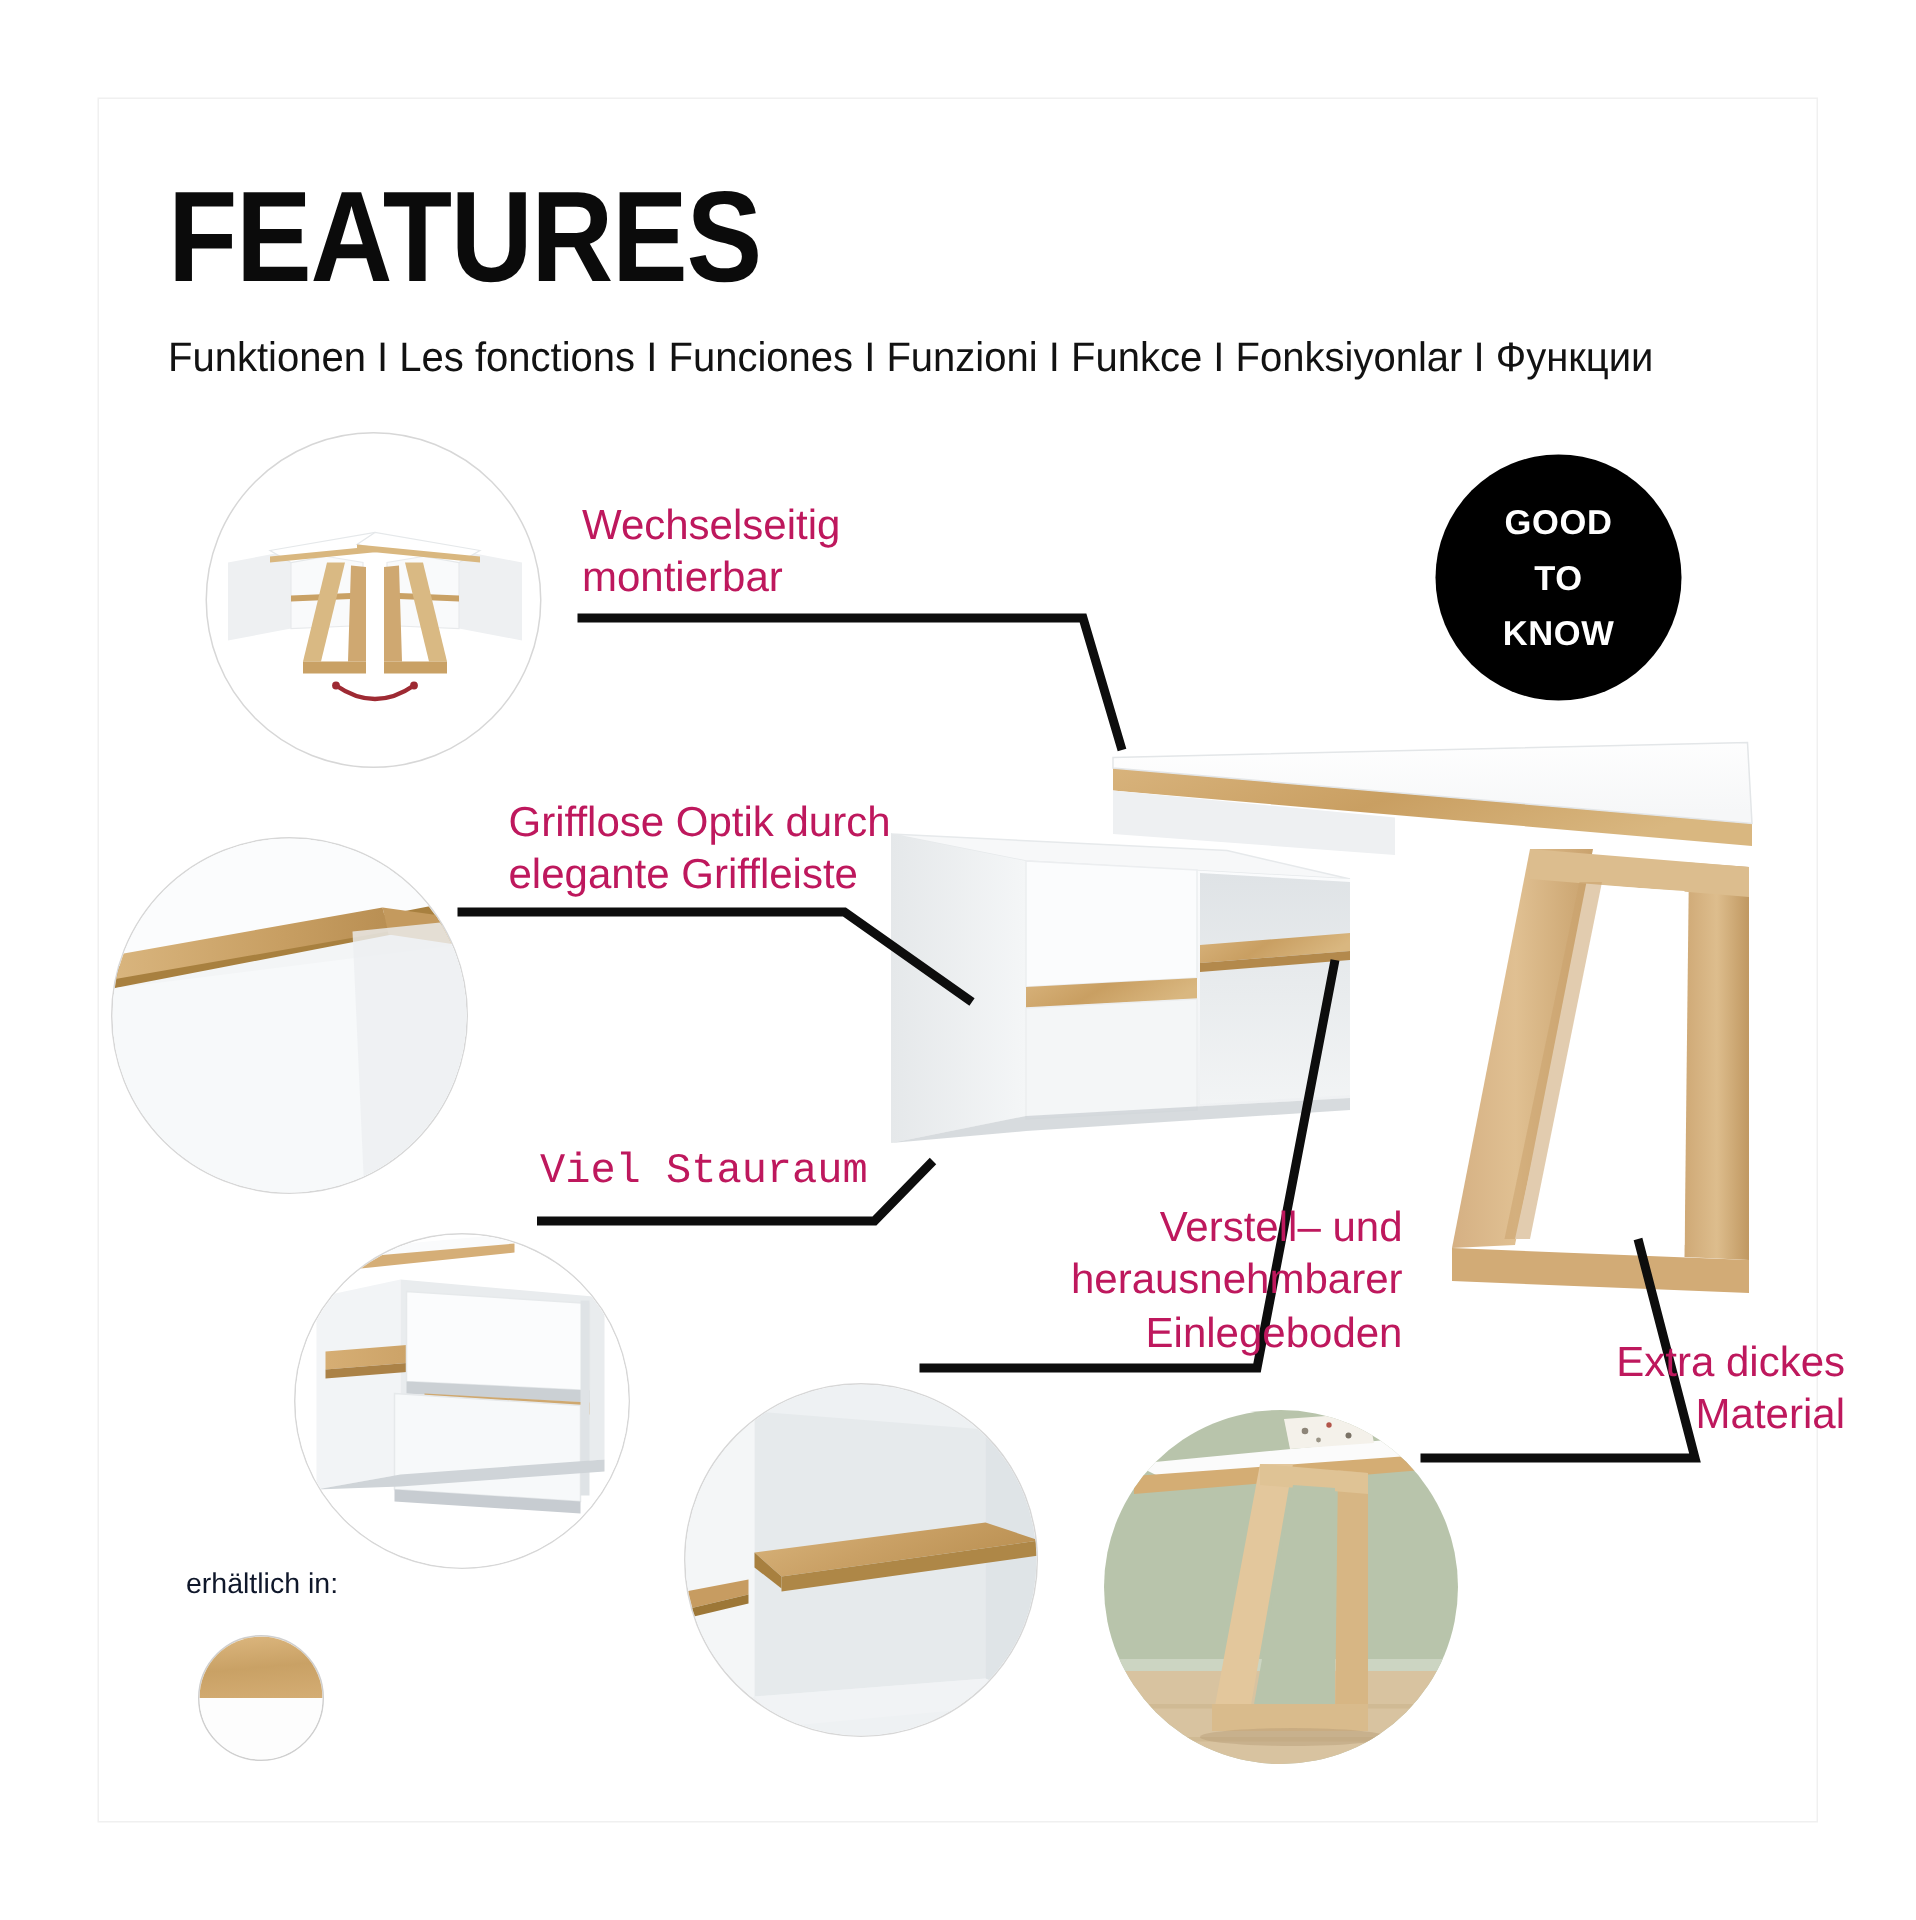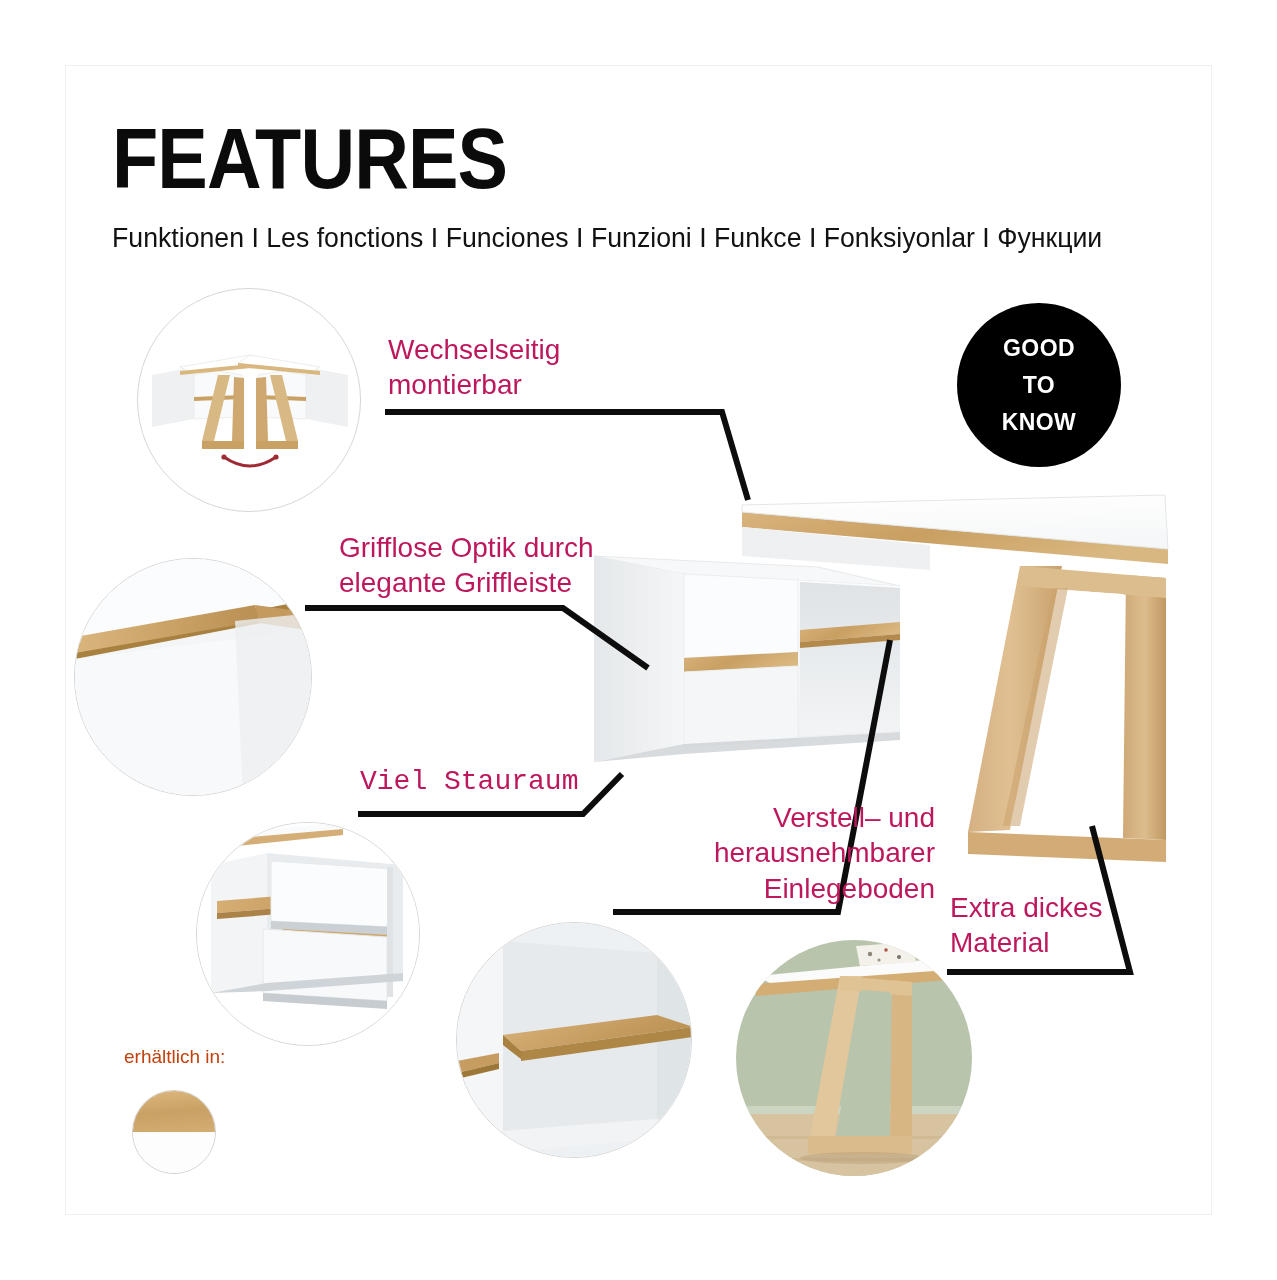--- a/index.html
+++ b/index.html
@@ -106,21 +106,21 @@
     background: #ffffff;
   }
   .circle.ring { border: 1.5px solid #d7d7d7; box-sizing: border-box; }
 
   
   .swatch-label {
     position: absolute;
     left: 124px;
     top: 1046px;
     font-size: 19px;
-    color: #c2410c;
+    color: #0f172a;
   }
   .swatch {
     position: absolute;
     left: 132px;
     top: 1090px;
     width: 84px;
     height: 84px;
     border-radius: 50%;
     border: 1.5px solid #cfcfcf;
     box-sizing: border-box;
@@ -368,21 +368,21 @@
 
   <div class="callout" style="left:307px; top:530px; width:330px;margin-left:32px;">Grifflose Optik durch
 elegante Griffleiste</div>
 
   <div class="callout" style="left:360px; top:764px; width:300px;font-family:Liberation Mono, monospace;">Viel Stauraum</div>
 
   <div class="callout" style="left:615px; top:800px; width:320px;text-align:right;">Verstell– und
 herausnehmbarer
 Einlegeboden</div>
 
-  <div class="callout" style="left:950px; top:890px; width:280px;">Extra dickes
+  <div class="callout" style="left:950px; top:890px; width:280px;text-align:right;">Extra dickes
 Material</div>
 
   <div class="swatch-label">erhältlich in:</div>
   <div class="swatch">
     <div class="wood"></div>
     <div class="white"></div>
   </div>
 
 </div>
 

